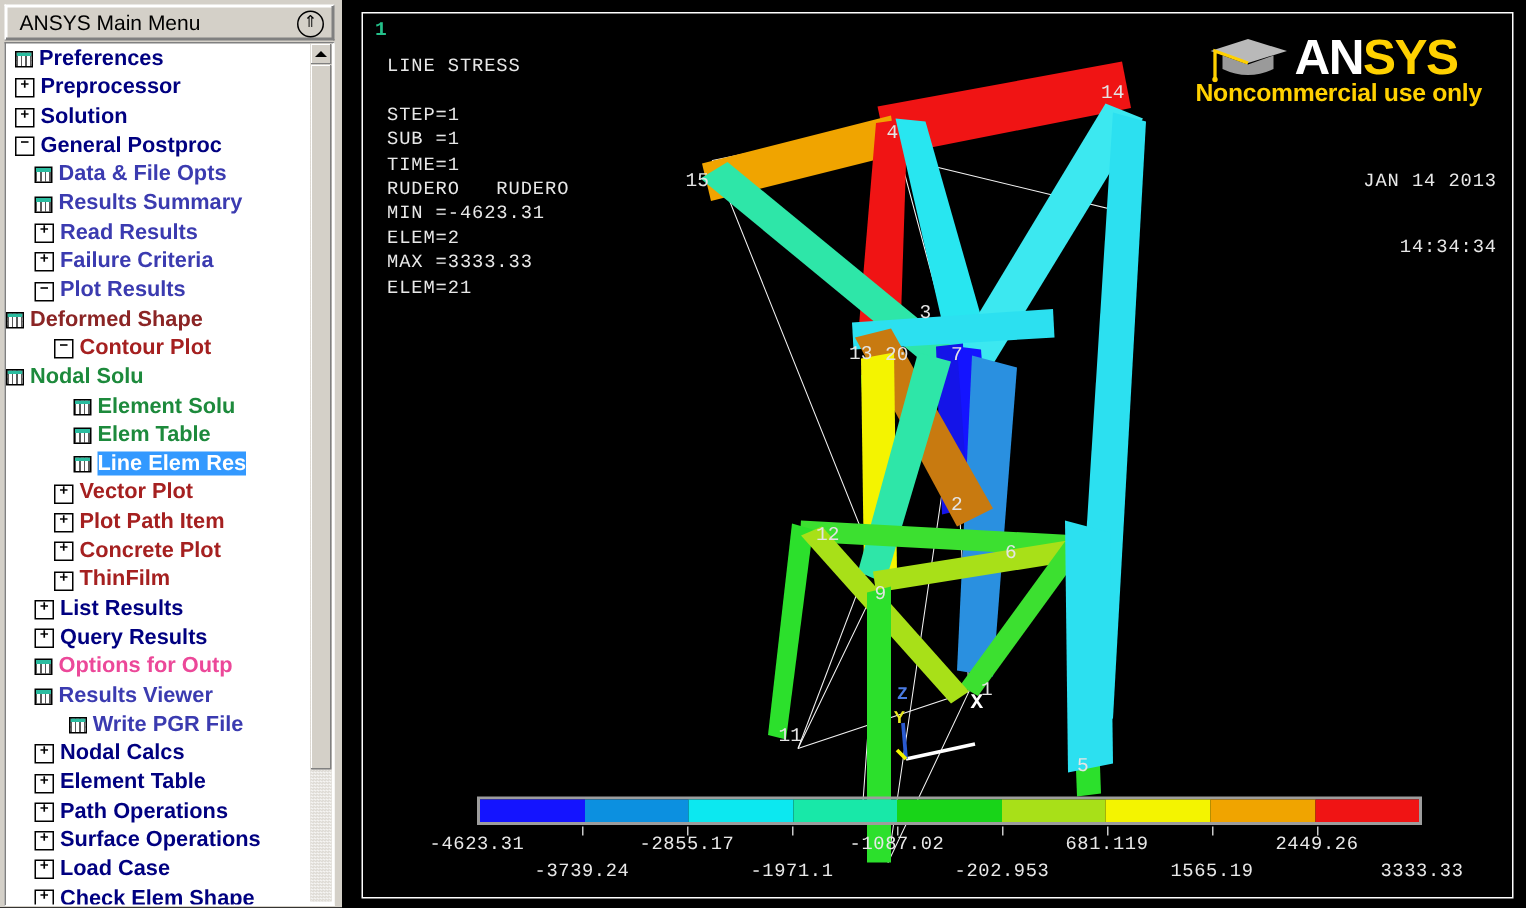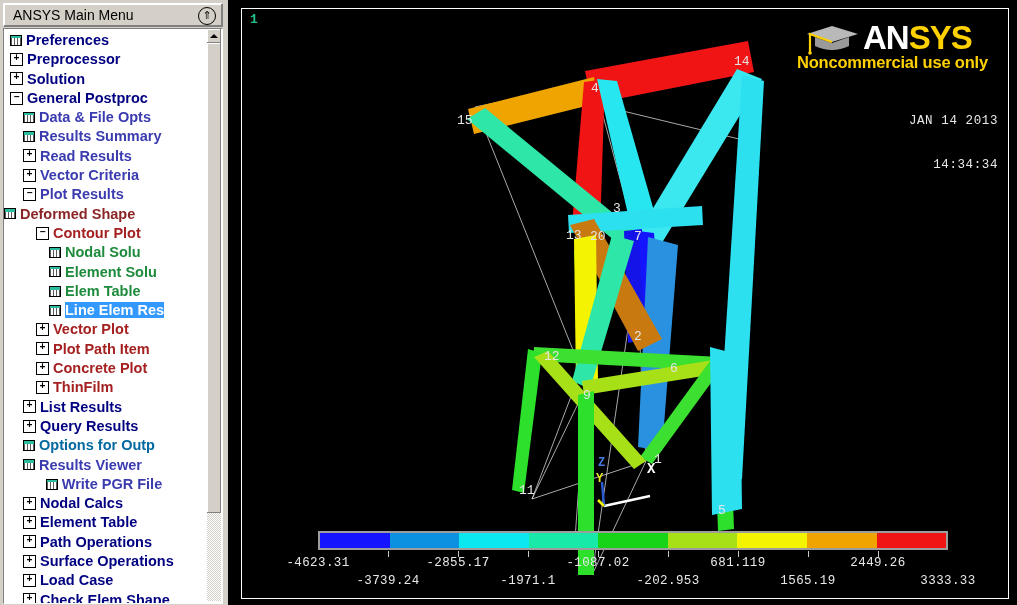--- a/index.html
+++ b/index.html
@@ -99,35 +99,35 @@
 
     <div id="tree-frame">
       <div id="tree">
           <div class="node" style="padding-left: 6px;"><span class="licon"></span><span class="lbl" style="color: rgb(0, 0, 128);">Preferences</span></div>
           <div class="node" style="padding-left: 6px;"><span class="tgl">+</span><span class="lbl" style="color: rgb(0, 0, 128);">Preprocessor</span></div>
           <div class="node" style="padding-left: 6px;"><span class="tgl">+</span><span class="lbl" style="color: rgb(0, 0, 128);">Solution</span></div>
           <div class="node" style="padding-left: 6px;"><span class="tgl">−</span><span class="lbl" style="color: rgb(0, 0, 128);">General Postproc</span></div>
           <div class="node" style="padding-left: 19px;"><span class="licon"></span><span class="lbl" style="color: rgb(59, 59, 176);">Data &amp; File Opts</span></div>
           <div class="node" style="padding-left: 19px;"><span class="licon"></span><span class="lbl" style="color: rgb(59, 59, 176);">Results Summary</span></div>
           <div class="node" style="padding-left: 19px;"><span class="tgl">+</span><span class="lbl" style="color: rgb(59, 59, 176);">Read Results</span></div>
-          <div class="node" style="padding-left: 19px;"><span class="tgl">+</span><span class="lbl" style="color: rgb(59, 59, 176);">Vector Criteria</span></div>
+          <div class="node" style="padding-left: 19px;"><span class="tgl">+</span><span class="lbl" style="color: rgb(59, 59, 176);">Failure Criteria</span></div>
           <div class="node" style="padding-left: 19px;"><span class="tgl">−</span><span class="lbl" style="color: rgb(59, 59, 176);">Plot Results</span></div>
           <div class="node" style=""><span class="licon"></span><span class="lbl" style="color: rgb(139, 37, 37);">Deformed Shape</span></div>
           <div class="node" style="padding-left: 32px;"><span class="tgl">−</span><span class="lbl" style="color: rgb(165, 32, 32);">Contour Plot</span></div>
-          <div class="node" style="padding-left: 45px;"><span class="licon"></span><span class="lbl" style="color: rgb(29, 138, 60);">Nodal Solu</span></div>
+          <div class="node" style=""><span class="licon"></span><span class="lbl" style="color: rgb(29, 138, 60);">Nodal Solu</span></div>
           <div class="node" style="padding-left: 45px;"><span class="licon"></span><span class="lbl" style="color: rgb(29, 138, 60);">Element Solu</span></div>
           <div class="node" style="padding-left: 45px;"><span class="licon"></span><span class="lbl" style="color: rgb(29, 138, 60);">Elem Table</span></div>
           <div class="node" style="padding-left: 45px;"><span class="licon"></span><span class="lbl selected" style="color: rgb(29, 138, 60);">Line Elem Res</span></div>
           <div class="node" style="padding-left: 32px;"><span class="tgl">+</span><span class="lbl" style="color: rgb(165, 32, 32); margin-top: 35px;">Vector Plot</span></div>
           <div class="node" style="padding-left: 32px;"><span class="tgl">+</span><span class="lbl" style="color: rgb(165, 32, 32);">Plot Path Item</span></div>
           <div class="node" style="padding-left: 32px;"><span class="tgl">+</span><span class="lbl" style="color: rgb(165, 32, 32);">Concrete Plot</span></div>
           <div class="node" style="padding-left: 32px;"><span class="tgl">+</span><span class="lbl" style="color: rgb(165, 32, 32);">ThinFilm</span></div>
           <div class="node" style="padding-left: 19px;"><span class="tgl">+</span><span class="lbl" style="color: rgb(0, 0, 128);">List Results</span></div>
           <div class="node" style="padding-left: 19px;"><span class="tgl">+</span><span class="lbl" style="color: rgb(0, 0, 128);">Query Results</span></div>
-          <div class="node" style="padding-left: 19px;"><span class="licon"></span><span class="lbl" style="color: #0369a1;">Options for Outp</span></div>
+          <div class="node" style="padding-left: 19px;"><span class="licon"></span><span class="lbl" style="color: #ec4899;">Options for Outp</span></div>
           <div class="node" style="padding-left: 19px;"><span class="licon"></span><span class="lbl" style="color: rgb(59, 59, 176);">Results Viewer</span></div>
           <div class="node" style=" text-align: center;"><span class="licon"></span><span class="lbl" style="color: rgb(59, 59, 176);">Write PGR File</span></div>
           <div class="node" style="padding-left: 19px;"><span class="tgl">+</span><span class="lbl" style="color: rgb(0, 0, 128); margin-top: 22px;">Nodal Calcs</span></div>
           <div class="node" style="padding-left: 19px;"><span class="tgl">+</span><span class="lbl" style="color: rgb(0, 0, 128);">Element Table</span></div>
           <div class="node" style="padding-left: 19px;"><span class="tgl">+</span><span class="lbl" style="color: rgb(0, 0, 128);">Path Operations</span></div>
           <div class="node" style="padding-left: 19px;"><span class="tgl">+</span><span class="lbl" style="color: rgb(0, 0, 128);">Surface Operations</span></div>
           <div class="node" style="padding-left: 19px;"><span class="tgl">+</span><span class="lbl" style="color: rgb(0, 0, 128);">Load Case</span></div>
           <div class="node" style="padding-left: 19px;"><span class="tgl">+</span><span class="lbl" style="color: rgb(0, 0, 128);">Check Elem Shape</span></div>
         </div>
     </div>
@@ -222,20 +222,21 @@
         <line x1="12" y1="42" x2="58" y2="32" stroke="#ffffff" stroke-width="2.5"></line>
         <line x1="12" y1="42" x2="10" y2="18" stroke="#2a5ad0" stroke-width="2.5"></line>
         <line x1="12" y1="42" x2="6" y2="36" stroke="#f4f400" stroke-width="2.5"></line>
       </svg>
       <div class="alabel" style="left:405px;top:452px;color:#ffffff">X</div>
       <div class="alabel" style="left:354px;top:463px;color:#e8e820;font-size:12px">Y</div>
       <div class="alabel" style="left:356px;top:447px;color:#4a7ae0;font-size:12px">Z</div>
 
       <div id="win-num">1</div>
 
+      <div id="legend-block" class="ansys-text"><div>LINE STRESS</div><div>&nbsp;</div><div>STEP=1</div><div>SUB =1</div><div>TIME=1</div><div>RUDERO   RUDERO</div><div>MIN =-4623.31</div><div>ELEM=2</div><div>MAX =3333.33</div><div>ELEM=21</div></div>
 
       <div id="logo">
         <svg id="cap" viewBox="0 0 58 32">
           <polygon points="4,11 29,3 55,11 29,19" fill="#b9b9b9"></polygon>
           <path d="M12,14 L12,23 Q29,31 46,23 L46,14 L29,20 Z" fill="#9a9a9a"></path>
           <polyline points="29,19 7,11 7,29" fill="none" stroke="#ffd100" stroke-width="2.2"></polyline>
           <circle cx="7" cy="30" r="1.8" fill="#ffd100"></circle>
         </svg>
         <div id="logo-ansys"><span class="l-an">AN</span><span class="l-sys">SYS</span></div>
         <div id="logo-sub">Noncommercial use only</div>

